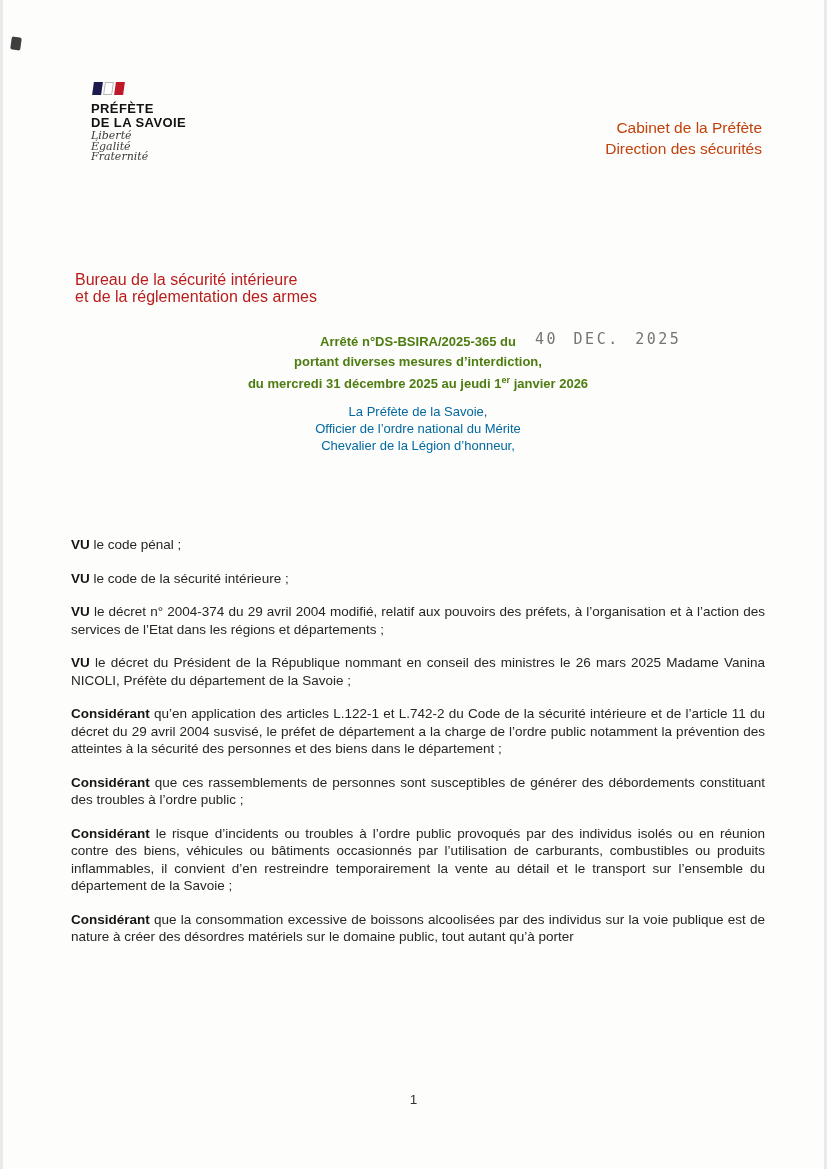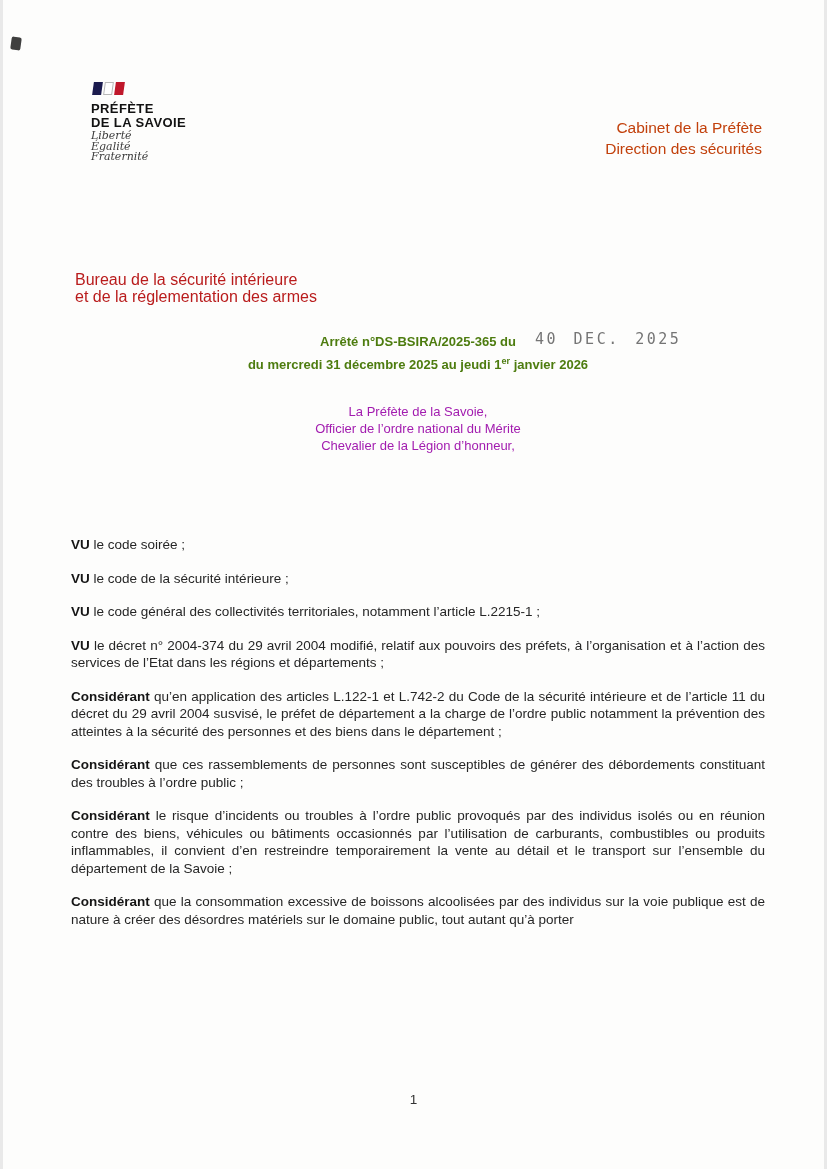--- a/index.html
+++ b/index.html
@@ -58,21 +58,21 @@
   .stamp {
     position:absolute; left:532px; top:330px;
     font-family:"DejaVu Sans Mono",monospace;
     font-size:15px; letter-spacing:2.5px; word-spacing:4px;
     color:#757575; white-space:nowrap;
   }
 
   
   .authority {
     position:absolute; left:66px; top:403px; width:698px;
-    text-align:center; font-size:13px; line-height:17px; color:#a21caf;
+    text-align:center; font-size:13px; line-height:17px; color:#0369a1;
   }
 
   
   .doc-body {
     position:absolute; left:68px; top:536px; width:694px;
     font-size:13.5px; line-height:17.5px;
     text-align:justify; color:#262626;
   }
   .para { margin-bottom:16px; }
   .para strong { color:#151515; }
@@ -112,37 +112,38 @@
     <div>Direction des sécurités</div>
   </div>
 
   <div class="bureau">
     <div>Bureau de la sécurité intérieure</div>
     <div>et de la réglementation des armes</div>
   </div>
 
   <div class="title-block">
     <div>Arrêté n°DS-BSIRA/2025-365 du</div>
+    <div>portant diverses mesures d’interdiction,</div>
     <div><span>du mercredi 31 décembre 2025 au jeudi 1</span><sup>er</sup><span> janvier 2026</span></div>
   </div>
 
   <div class="stamp">40 DEC. 2025</div>
 
   <div class="authority">
     <div>La Préfète de la Savoie,</div>
     <div>Officier de l’ordre national du Mérite</div>
     <div>Chevalier de la Légion d’honneur,</div>
   </div>
 
   <main class="doc-body">
 
-    <p class="para"><strong>VU</strong> <span>le code soirée ;</span></p>
+    <p class="para"><strong>VU</strong> <span>le code pénal ;</span></p>
     <p class="para"><strong>VU</strong> <span>le code de la sécurité intérieure ;</span></p>
-    <p class="para"><strong>VU</strong> <span>le code général des collectivités territoriales, notamment l’article L.2215-1 ;</span></p>
     <p class="para"><strong>VU</strong> <span>le décret n° 2004-374 du 29 avril 2004 modifié, relatif aux pouvoirs des préfets, à l’organisation et à l’action des services de l’Etat dans les régions et départements ;</span></p>
+    <p class="para"><strong>VU</strong> <span>le décret du Président de la République nommant en conseil des ministres le 26 mars 2025 Madame Vanina NICOLI, Préfète du département de la Savoie ;</span></p>
 
     <p class="para"><strong>Considérant</strong> <span>qu’en application des articles L.122-1 et L.742-2 du Code de la sécurité intérieure et de l’article 11 du décret du 29 avril 2004 susvisé, le préfet de département a la charge de l’ordre public notamment la prévention des atteintes à la sécurité des personnes et des biens dans le département ;</span></p>
     <p class="para"><strong>Considérant</strong> <span>que ces rassemblements de personnes sont susceptibles de générer des débordements constituant des troubles à l’ordre public ;</span></p>
     <p class="para"><strong>Considérant</strong> <span>le risque d’incidents ou troubles à l’ordre public provoqués par des individus isolés ou en réunion contre des biens, véhicules ou bâtiments occasionnés par l’utilisation de carburants, combustibles ou produits inflammables, il convient d’en restreindre temporairement la vente au détail et le transport sur l’ensemble du département de la Savoie ;</span></p>
     <p class="para"><strong>Considérant</strong> <span>que la consommation excessive de boissons alcoolisées par des individus sur la voie publique est de nature à créer des désordres matériels sur le domaine public, tout autant qu’à porter</span></p>
 
   </main>
 
   <div class="page-number">1</div>
 

